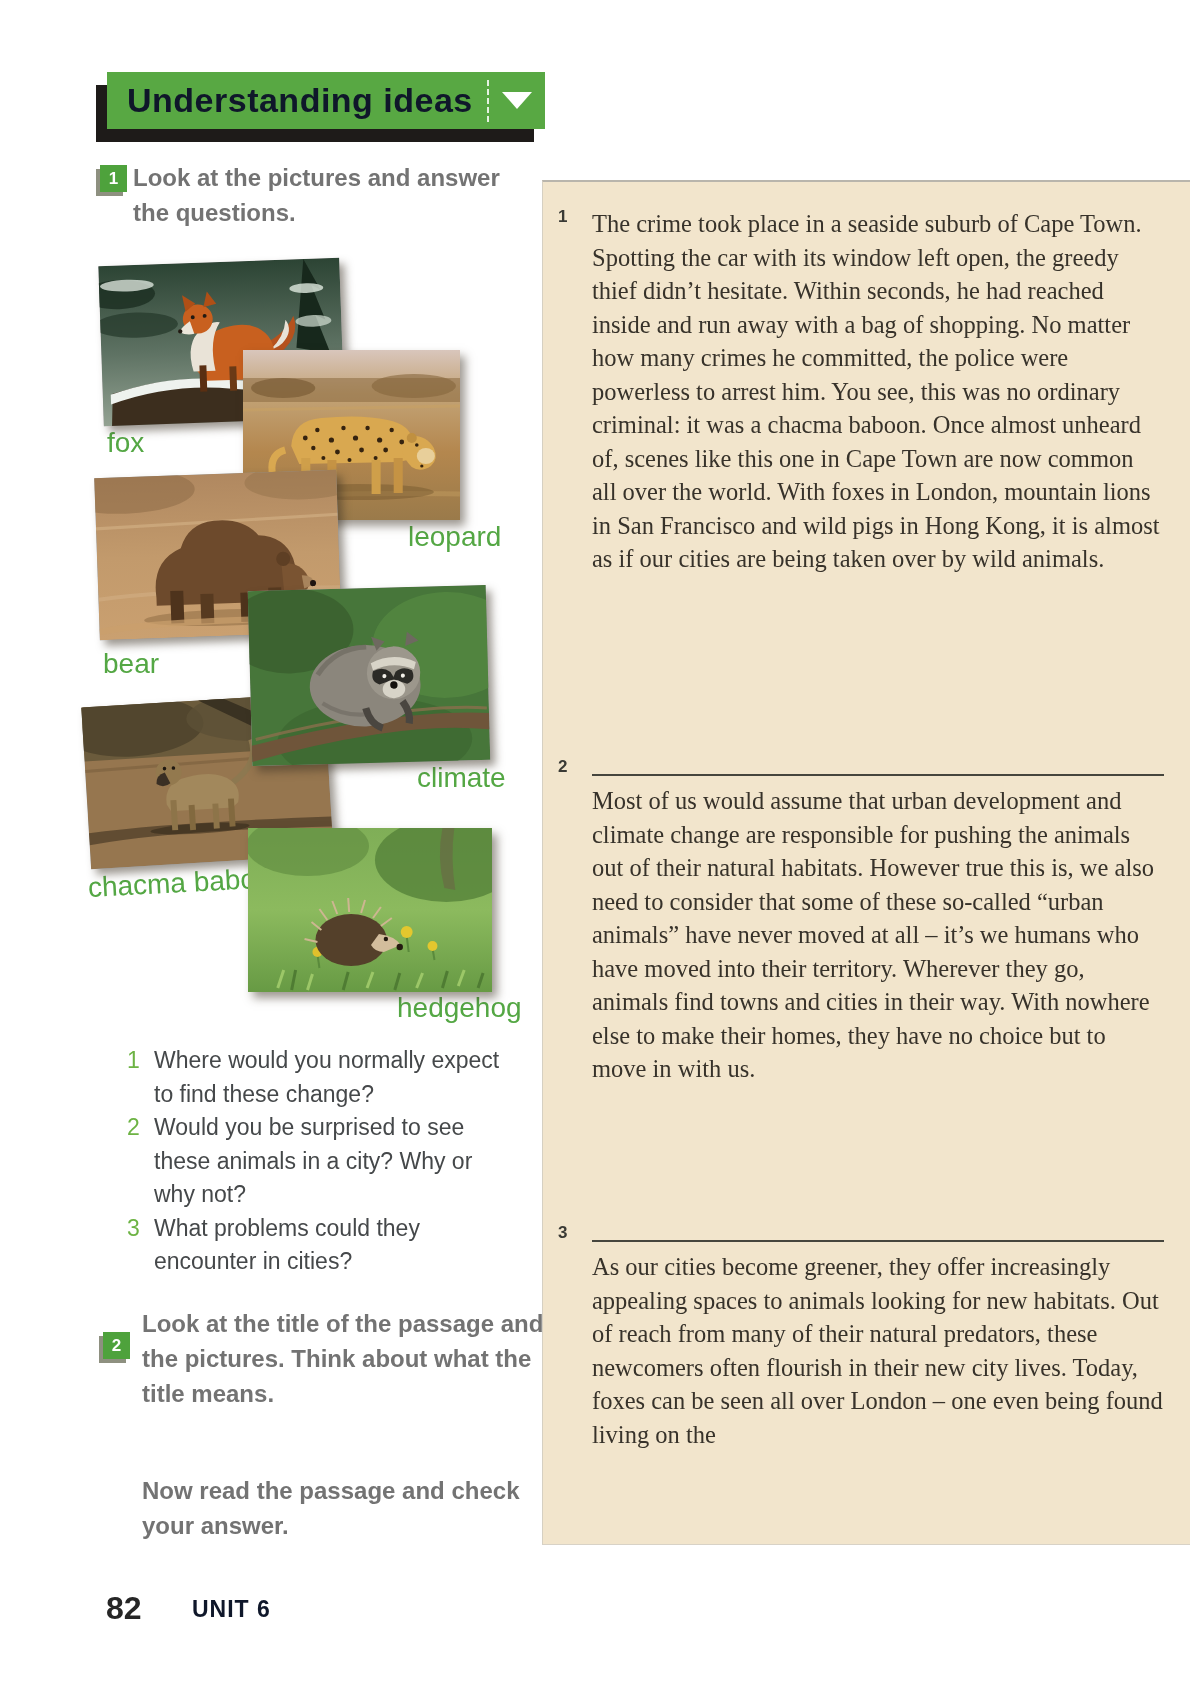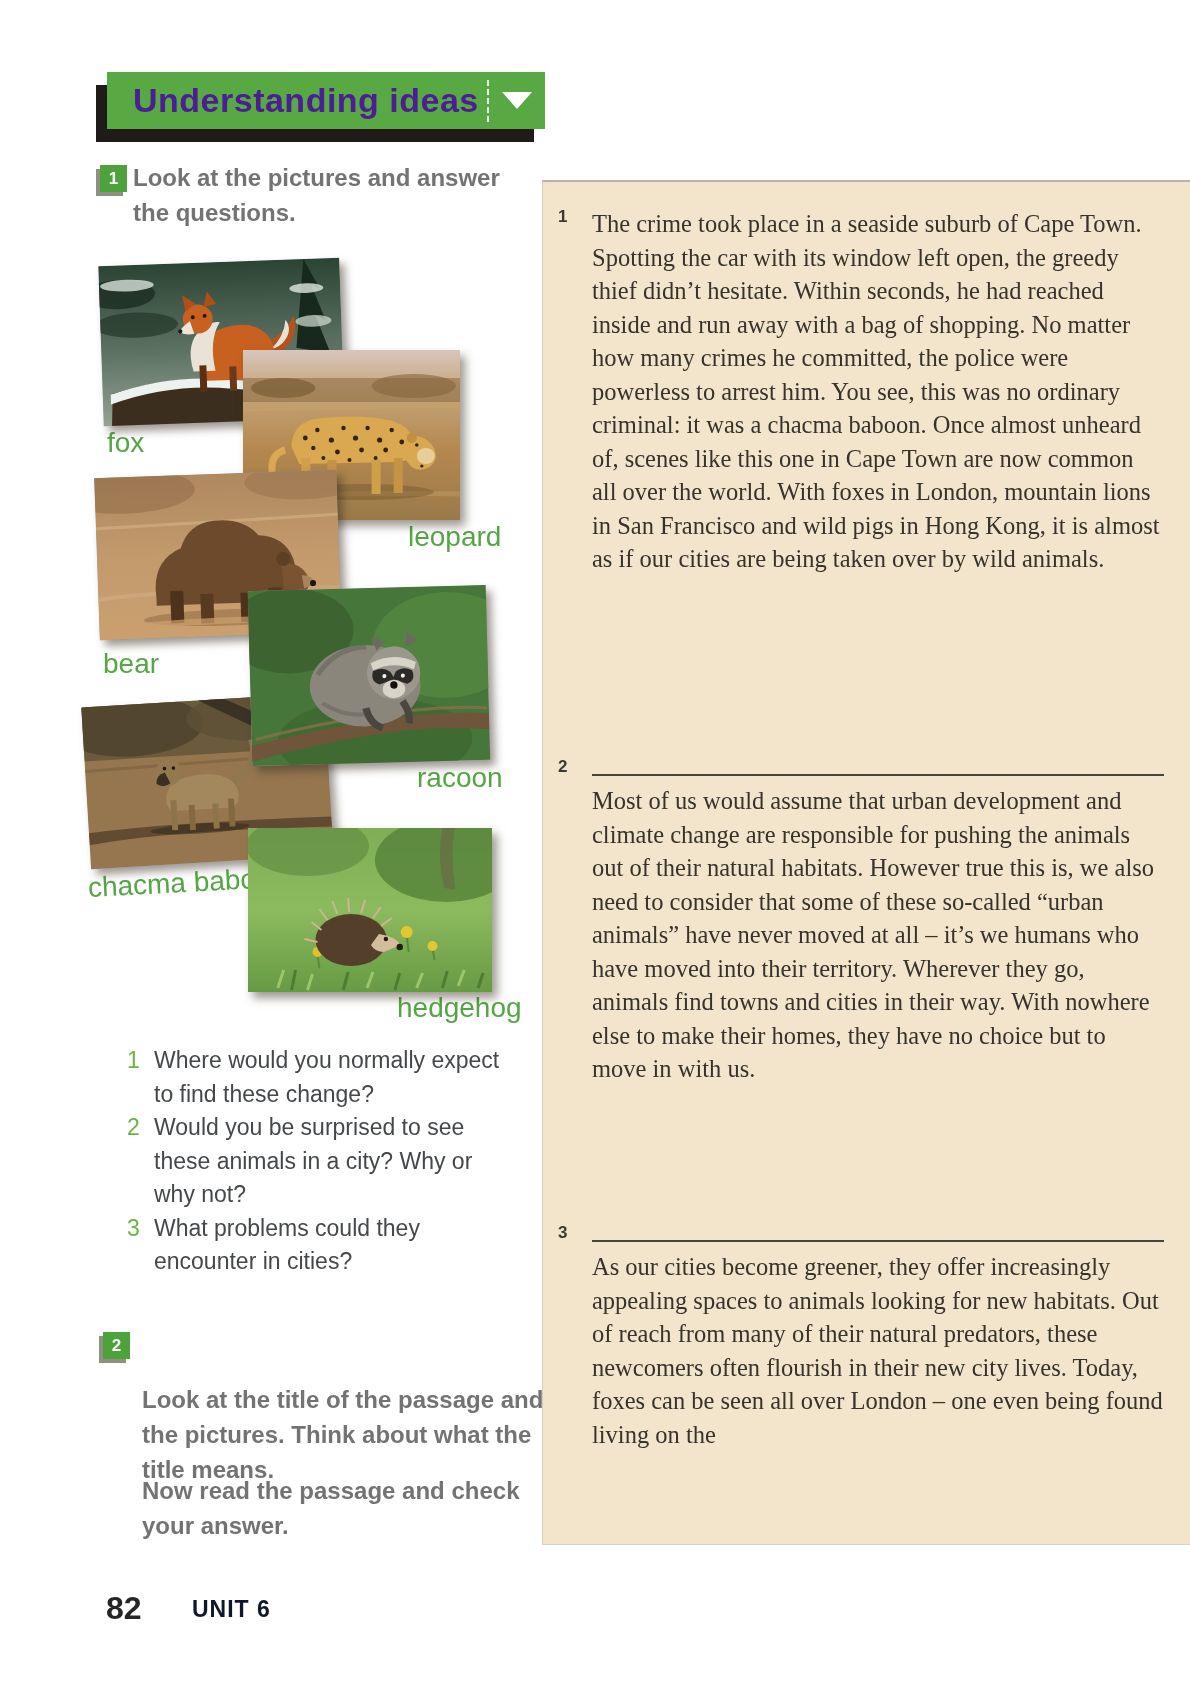--- a/index.html
+++ b/index.html
@@ -2,21 +2,21 @@
 <html><head>
 <meta charset="utf-8">
 <style>
   html,body{margin:0;padding:0;background:#ffffff;}
   .page{position:relative;width:1190px;height:1683px;background:#fff;overflow:hidden;
         font-family:"Liberation Sans",sans-serif;}
 
   
   .banner{position:absolute;left:107px;top:72px;width:438px;height:57px;background:#58a843;
           box-shadow:-11px 13px 0 #1e1b19;display:flex;align-items:center;}
-  .banner-title{color:#4c1d95;font-weight:bold;font-size:34px;letter-spacing:.5px;padding-left:26px;flex:1;white-space:nowrap;}
+  .banner-title{color:#0f172a;font-weight:bold;font-size:34px;letter-spacing:.5px;padding-left:20px;flex:1;white-space:nowrap;}
   .banner-sep{border-left:2px dashed rgba(255,255,255,.85);height:42px;margin-right:13px;}
   .banner-arrow{width:0;height:0;border-left:15px solid transparent;border-right:15px solid transparent;
           border-top:17px solid #fff;margin-right:13px;}
 
   
   .badge{position:absolute;width:27px;height:27px;background:#4ea23c;color:#fff;font-weight:bold;
          font-size:17px;display:flex;align-items:center;justify-content:center;
          box-shadow:-4px 4px 0 #8e9080;}
   .instr{position:absolute;width:402px;font-weight:bold;font-size:24px;line-height:35px;color:#737373;}
 
@@ -270,41 +270,41 @@
           <path d="M148 162 l5 -17" fill="none"></path>
         <path d="M196 160 l5 -17" fill="none"></path>
           <path d="M232 160 l5 -15" fill="none"></path>
       </g>
     </svg>
   </figure>
 
   <div class="plabel" style="left:107px;top:427px;">fox</div>
   <div class="plabel" style="left:408px;top:521px;">leopard</div>
   <div class="plabel" style="left:103px;top:648px;">bear</div>
-  <div class="plabel" style="left:417px;top:762px;">racoon</div>
+  <div class="plabel" style="left:417px;top:762px;">climate</div>
   <div class="plabel" style="left:88px;top:872px;transform:rotate(-3deg);transform-origin:left center;">chacma baboon</div>
   <div class="plabel" style="left:397px;top:992px;">hedgehog</div>
 
   <div class="questions">
     <div class="q">
       <span class="qnum">1</span>
       <span class="qtext">Where would you normally expect to find these change?</span>
     </div>
     <div class="q">
       <span class="qnum">2</span>
       <span class="qtext">Would you be surprised to see these animals in a city? Why or why not?</span>
     </div>
     <div class="q">
       <span class="qnum">3</span>
       <span class="qtext">What problems could they encounter in cities?</span>
     </div>
   </div>
 
   <div class="badge" style="left:103px;top:1332px;">2</div>
-  <div class="instr" style="left:142px;top:1382px;">Look at the title of the passage and the pictures. Think about what the title means.</div>
+  <div class="instr" style="left:142px;top:1306px;">Look at the title of the passage and the pictures. Think about what the title means.</div>
   <div class="instr" style="left:142px;top:1473px;">Now read the passage and check your answer.</div>
 
   <div class="passage-box"></div>
 
   <div class="para para1" style="top:198px;">
     <div class="pnum">1</div>
     <div class="pcontent">
       <div class="ptext">The crime took place in a seaside suburb of Cape Town. Spotting the car with its window left open, the greedy thief didn’t hesitate. Within seconds, he had reached inside and run away with a bag of shopping. No matter how many crimes he committed, the police were powerless to arrest him. You see, this was no ordinary criminal: it was a chacma baboon. Once almost unheard of, scenes like this one in Cape Town are now common all over the world. With foxes in London, mountain lions in San Francisco and wild pigs in Hong Kong, it is almost as if our cities are being taken over by wild animals.</div>
     </div>
   </div>

